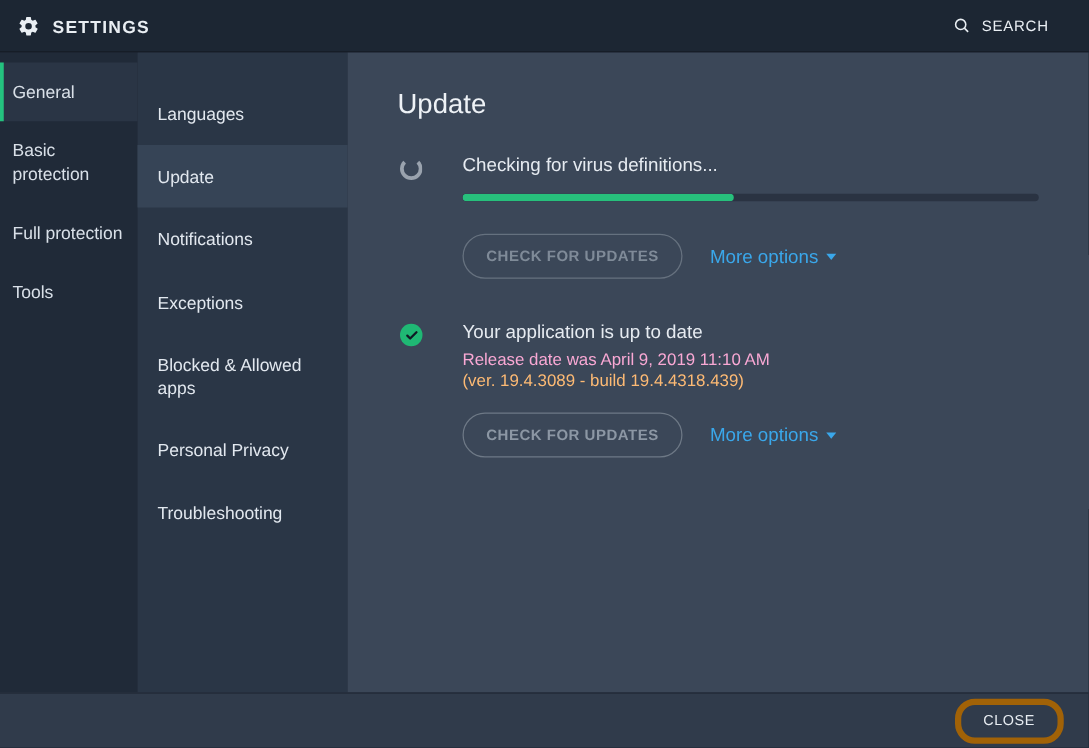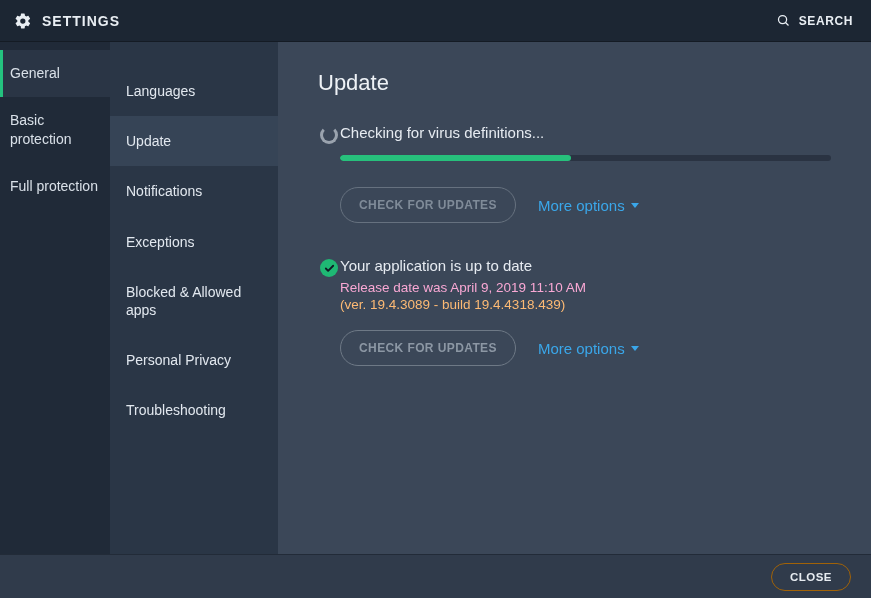--- a/index.html
+++ b/index.html
@@ -1,42 +1,42 @@
 <!DOCTYPE html>
 <html><head>
 <meta charset="utf-8">
 <style>
   * { box-sizing: border-box; margin: 0; padding: 0; }
   html, body { width: 871px; height: 598px; font-family: -apple-system, BlinkMacSystemFont, "Segoe UI", Arial, sans-serif; background: #1c2531; color: #ccd5de; overflow: hidden; }
   .app { display: flex; flex-direction: column; width: 871px; height: 598px; }
 
   
-  .topbar { height: 42px; background: #1c2633; display: flex; align-items: center; padding: 0 18px 0 14px; border-bottom: 1px solid #141b24; }
+  .topbar { height: 42px; background: #1c2633; display: flex; align-items: center; padding: 0 32px 0 14px; border-bottom: 1px solid #141b24; }
   .topbar .gear { width: 18px; height: 18px; display: inline-flex; align-items: center; justify-content: center; margin-right: 10px; }
   .topbar .title { font-size: 14px; letter-spacing: 1px; font-weight: 600; color: #e9eef3; }
   .topbar .spacer { flex: 1; }
-  .topbar .search { display: flex; align-items: center; gap: 8px; color: #e9eef3; font-size: 12px; font-weight: 700; letter-spacing: 0.6px; cursor: pointer; }
+  .topbar .search { display: flex; align-items: center; gap: 8px; color: #e9eef3; font-size: 12px; font-weight: 400; letter-spacing: 0.6px; cursor: pointer; }
   .topbar .search .mag { width: 15px; height: 15px; display: inline-flex; }
 
   
   .body { flex: 1; display: flex; min-height: 0; }
 
   .col1 { width: 110px; background: #202a38; display: flex; flex-direction: column; padding-top: 8px; }
   .col1 .item { padding: 14px 10px; font-size: 14px; color: #d9e0e8; line-height: 1.35; cursor: pointer; position: relative; }
   .col1 .item.active { background: #2a3545; }
   .col1 .item.active::before { content:""; position:absolute; left:0; top:0; bottom:0; width:3px; background:#24c27f; }
 
   .col2 { width: 168px; background: #2a3646; display: flex; flex-direction: column; padding-top: 24px; }
   .col2 .item { padding: 16px 16px; font-size: 14px; color: #e2e8ef; cursor: pointer; line-height: 1.3; }
   .col2 .item.active { background: #364456; }
 
   .main { flex: 1; background: #3b4758; padding: 28px 40px 20px 40px; overflow: auto; }
   .main h1 { font-size: 22px; font-weight: 400; color: #eef2f6; margin-bottom: 28px; }
 
-  .block { display: flex; gap: 0; margin-bottom: 34px; }
+  .block { display: flex; gap: 30px; margin-bottom: 34px; }
   .block .icon { width: 22px; display: flex; justify-content: center; padding-top: 2px; flex-shrink: 0; }
   .block .content { flex: 1; }
   .status-line { font-size: 15px; color: #e6ebf1; margin-bottom: 14px; }
 
   .progress { height: 6px; background: #2a3342; border-radius: 3px; width: 100%; margin-bottom: 26px; overflow: hidden; }
   .progress .bar { height: 100%; background: #27c07c; border-radius: 3px; }
 
   .row { display: flex; align-items: center; gap: 22px; }
   .btn-outline { border: 1px solid #6e7986; background: transparent; color: #8c97a4; font-size: 12px; font-weight: 700; letter-spacing: 0.4px; padding: 10px 18px; border-radius: 20px; cursor: pointer; }
   .btn-outline.disabled { opacity: 0.85; }
@@ -49,21 +49,21 @@
   
   .spinner { width: 18px; height: 18px; border: 3px solid #9aa3ae; border-top-color: transparent; border-radius: 50%; animation: sp 1s linear infinite; }
   @keyframes sp { to { transform: rotate(360deg); } }
 
   
   .check-badge { width: 18px; height: 18px; border-radius: 50%; background: #1fb874; display: inline-flex; align-items: center; justify-content: center; }
   .check-badge svg { display: block; }
 
   
   .footer { height: 44px; background: #303b4b; border-top: 1px solid #222b38; display: flex; align-items: center; justify-content: flex-end; padding: 0 20px; }
-  .btn-close { border: 1px solid #a16207; background: transparent; color: #e7ecf1; font-size: 11.5px; font-weight: 700; letter-spacing: 0.5px; padding: 7px 18px; border-radius: 16px; cursor: pointer; }
+  .btn-close { border: 5px solid #a16207; background: transparent; color: #e7ecf1; font-size: 11.5px; font-weight: 400; letter-spacing: 0.5px; padding: 7px 18px; border-radius: 16px; cursor: pointer; }
 </style>
 </head>
 <body>
 
 <div class="app">
 
   <div class="topbar">
     <span class="gear">
       <svg viewBox="0 0 24 24" width="18" height="18" fill="#e9eef3">
           <path d="M19.14,12.94a7.14,7.14,0,0,0,.05-.94,7.14,7.14,0,0,0-.05-.94l2.11-1.65a.5.5,0,0,0,.12-.64l-2-3.46a.5.5,0,0,0-.61-.22l-2.49,1a7,7,0,0,0-1.62-.94l-.38-2.65A.5.5,0,0,0,13.78,2H9.78a.5.5,0,0,0-.49.42L8.91,5.07a7,7,0,0,0-1.62.94l-2.49-1a.5.5,0,0,0-.61.22l-2,3.46a.5.5,0,0,0,.12.64L4.42,11a7.14,7.14,0,0,0-.05.94,7.14,7.14,0,0,0,.05.94L2.31,14.53a.5.5,0,0,0-.12.64l2,3.46a.5.5,0,0,0,.61.22l2.49-1a7,7,0,0,0,1.62.94l.38,2.65a.5.5,0,0,0,.49.42h4a.5.5,0,0,0,.49-.42l.38-2.65a7,7,0,0,0,1.62-.94l2.49,1a.5.5,0,0,0,.61-.22l2-3.46a.5.5,0,0,0-.12-.64ZM11.78,15.5A3.5,3.5,0,1,1,15.28,12,3.5,3.5,0,0,1,11.78,15.5Z"></path>
@@ -81,20 +81,21 @@
       <span>SEARCH</span>
     </div>
   </div>
 
   <div class="body">
 
     <div class="col1">
       <div class="item active">General</div>
       <div class="item">Basic protection</div>
       <div class="item">Full protection</div>
+      <div class="item">Tools</div>
     </div>
 
     <div class="col2">
       <div class="item">Languages</div>
       <div class="item active">Update</div>
       <div class="item">Notifications</div>
       <div class="item">Exceptions</div>
       <div class="item">Blocked &amp; Allowed apps</div>
       <div class="item">Personal Privacy</div>
       <div class="item">Troubleshooting</div>

